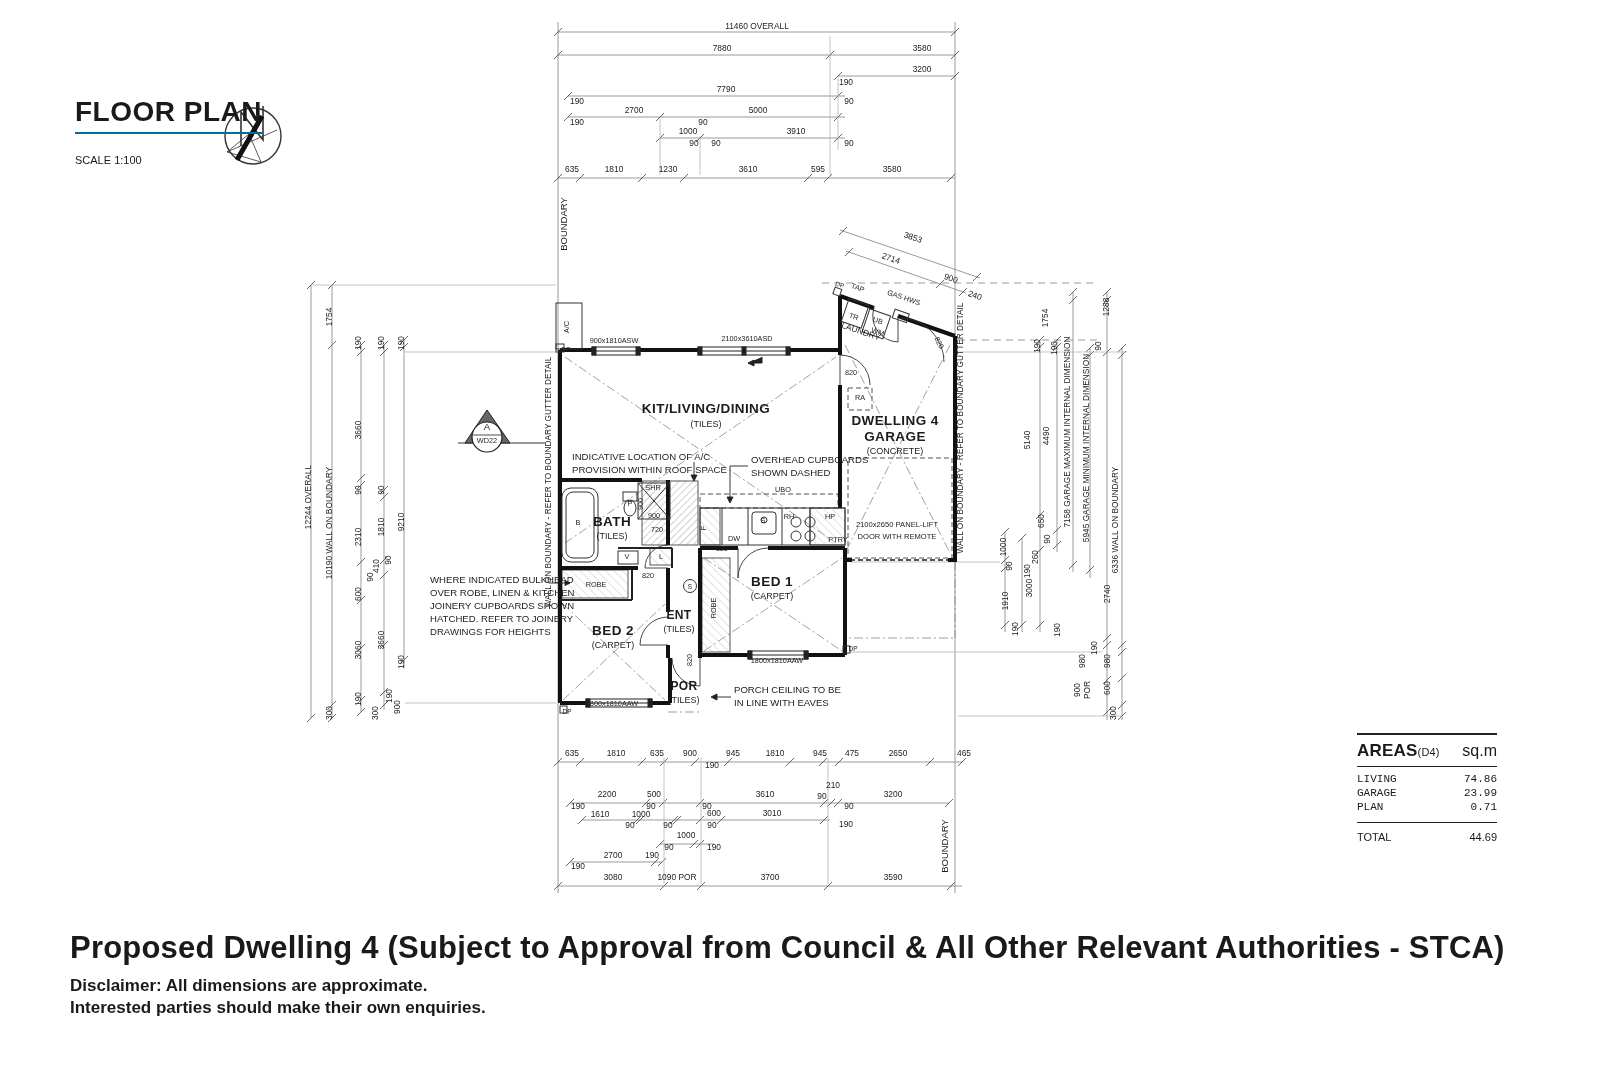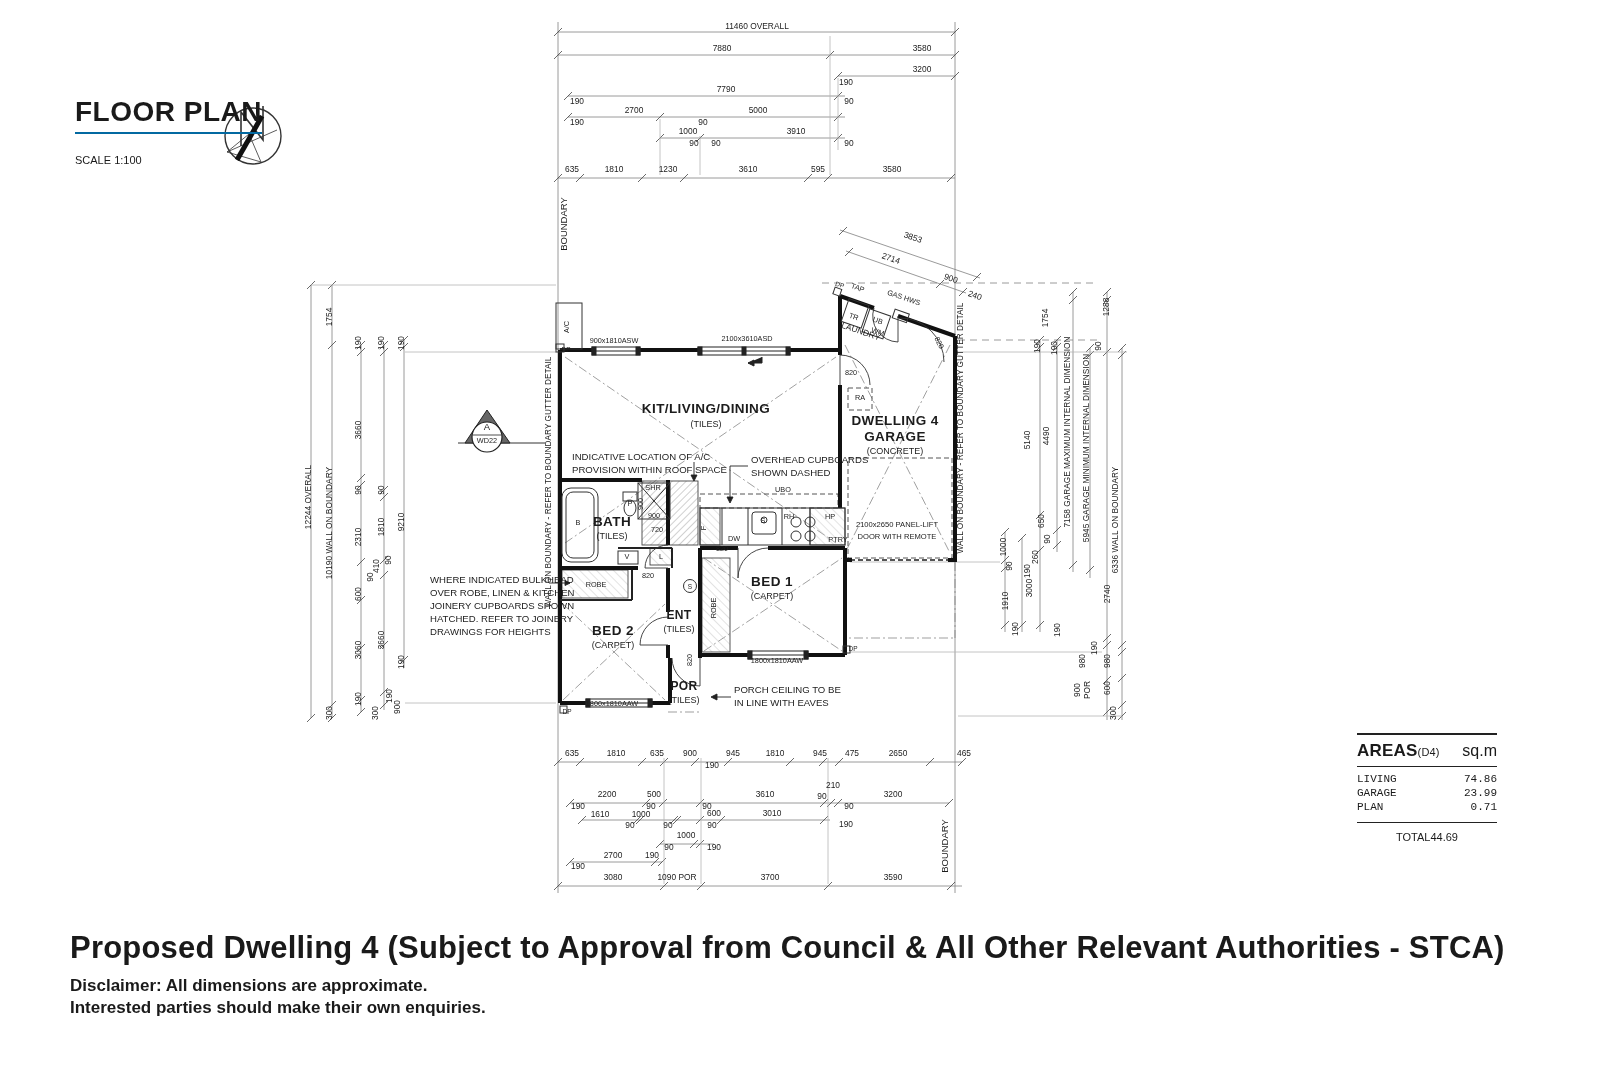--- a/index.html
+++ b/index.html
@@ -19,21 +19,21 @@
   .titleblock h1{margin:0;font-size:28px;font-weight:bold;letter-spacing:.5px;border-bottom:2px solid #0369a1;padding-bottom:4px;display:inline-block;}
   .titleblock .scale{font-size:11px;margin-top:20px;}
 
   .areas{position:absolute;left:1357px;top:733px;width:140px;font-size:11px;}
   .areas .hdr{display:flex;justify-content:space-between;align-items:baseline;border-top:2px solid #222;border-bottom:1.2px solid #222;padding:6px 0 5px 0;}
   .areas .hdr .ttl{font-size:17px;font-weight:bold;letter-spacing:.2px;}
   .areas .hdr .ttl .d4{font-size:11px;font-weight:normal;}
   .areas .hdr .unit{font-size:16px;}
   .areas .rows{padding:5px 0 8px 0;border-bottom:1.2px solid #222;font-family:Liberation Mono, monospace;}
   .areas .row{display:flex;justify-content:space-between;line-height:14px;}
-  .areas .total{display:flex;justify-content:center;padding-top:8px;font-size:11px;}
+  .areas .total{display:flex;justify-content:space-between;padding-top:8px;font-size:11px;}
 
   .footer{position:absolute;left:70px;top:930px;}
   .footer .ftitle{font-size:31px;font-weight:600;letter-spacing:.2px;}
   .footer .fdisc{font-size:17px;margin-top:9px;line-height:22px;font-weight:bold;}
 </style>
 </head>
 <body>
 
 <svg id="plan-svg" width="1621" height="1080" viewBox="0 0 1621 1080">
   <defs>

